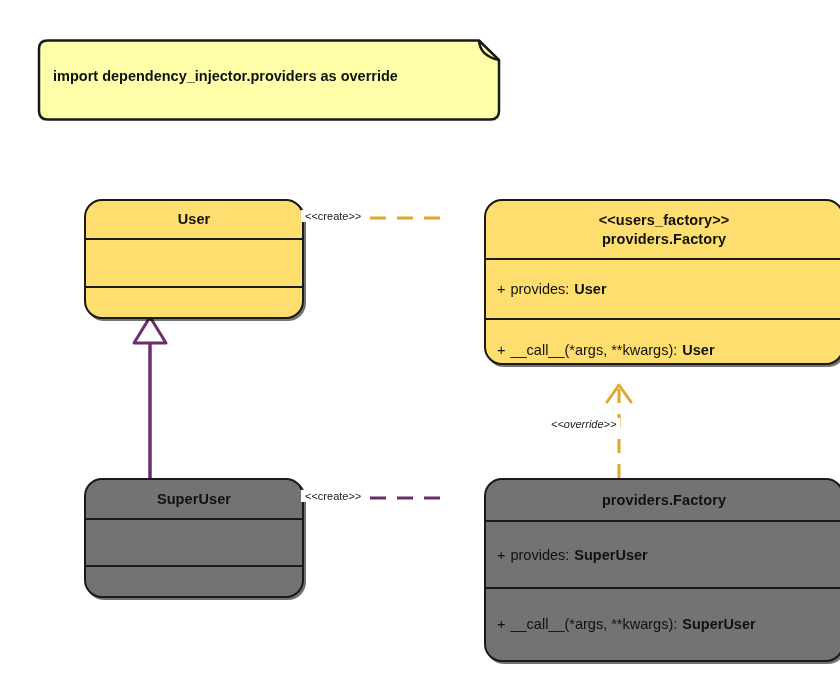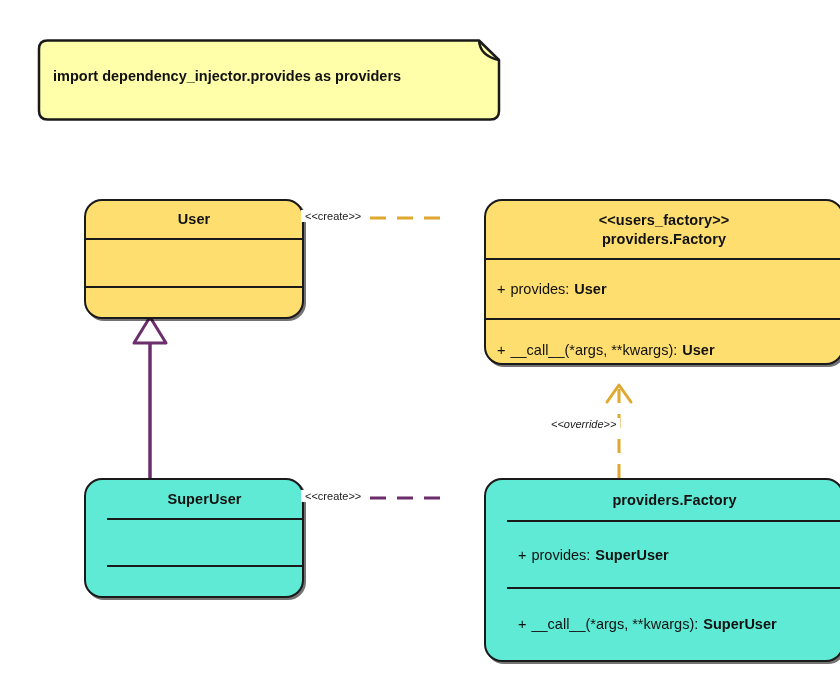--- a/index.html
+++ b/index.html
@@ -65,21 +65,21 @@
     padding-left: 11px;
     font-size: 14.5px;
     color: #111111;
     white-space: nowrap;
   }
   .uml-class .member b {
     font-weight: bold;
   }
 
   .fill-amber { background: #FFDE70; }
-  .fill-purple { background: #5eead4; padding-left: 21px; }
+  .fill-purple { background: #737373; }
 
   
   #note {
     position: absolute;
     left: 36px;
     top: 38px;
     width: 466px;
     height: 84px;
   }
   #note .note-text {
@@ -136,21 +136,21 @@
                Q 3,2.5 11.5,2.5
                L 443,2.5
                L 463,22
                L 463,73
                Q 463,81.5 454.5,81.5
                L 11.5,81.5
                Q 3,81.5 3,73
                Z" fill="#FFFFAA" stroke="#1a1a1a" stroke-width="2.5" stroke-linejoin="round"></path>
       <path d="M 443,2.5 Q 444,18 463,22" fill="none" stroke="#1a1a1a" stroke-width="2.5" stroke-linejoin="round"></path>
     </svg>
-    <div class="note-text">import dependency_injector.provides as providers</div>
+    <div class="note-text">import dependency_injector.providers as override</div>
   </div>
 
   <div class="uml-class fill-amber" style="left:40px; top:199px; width:220px; height:120px;">
     <div class="compartment header" style="height:37px;">
       <div class="title-line">User</div>
     </div>
     <div class="compartment divider" style="height:48px;"></div>
     <div class="compartment divider" style="height:32px;"></div>
   </div>
 

